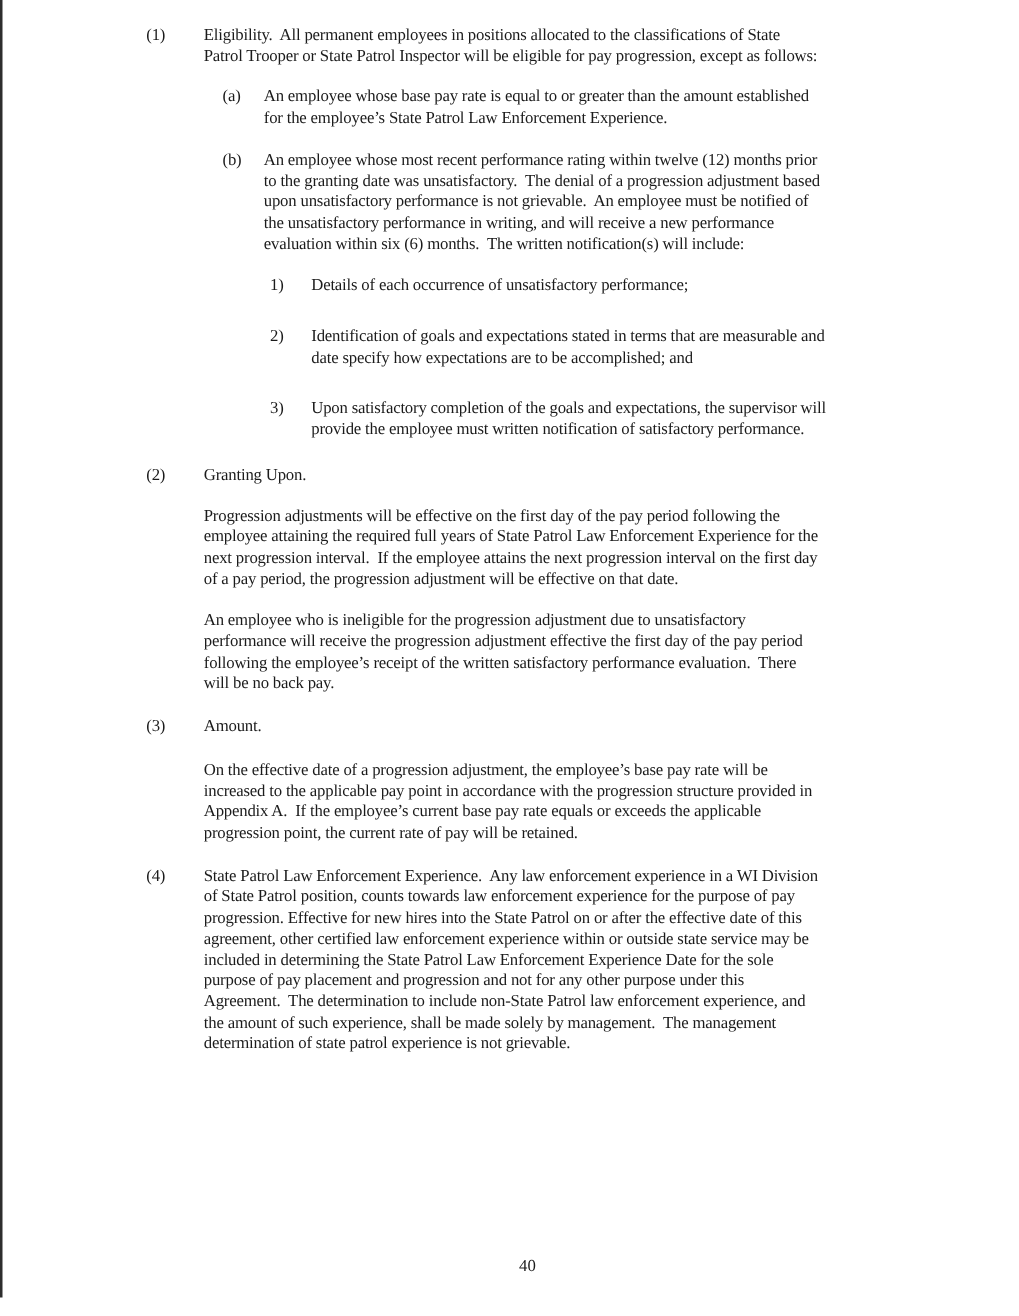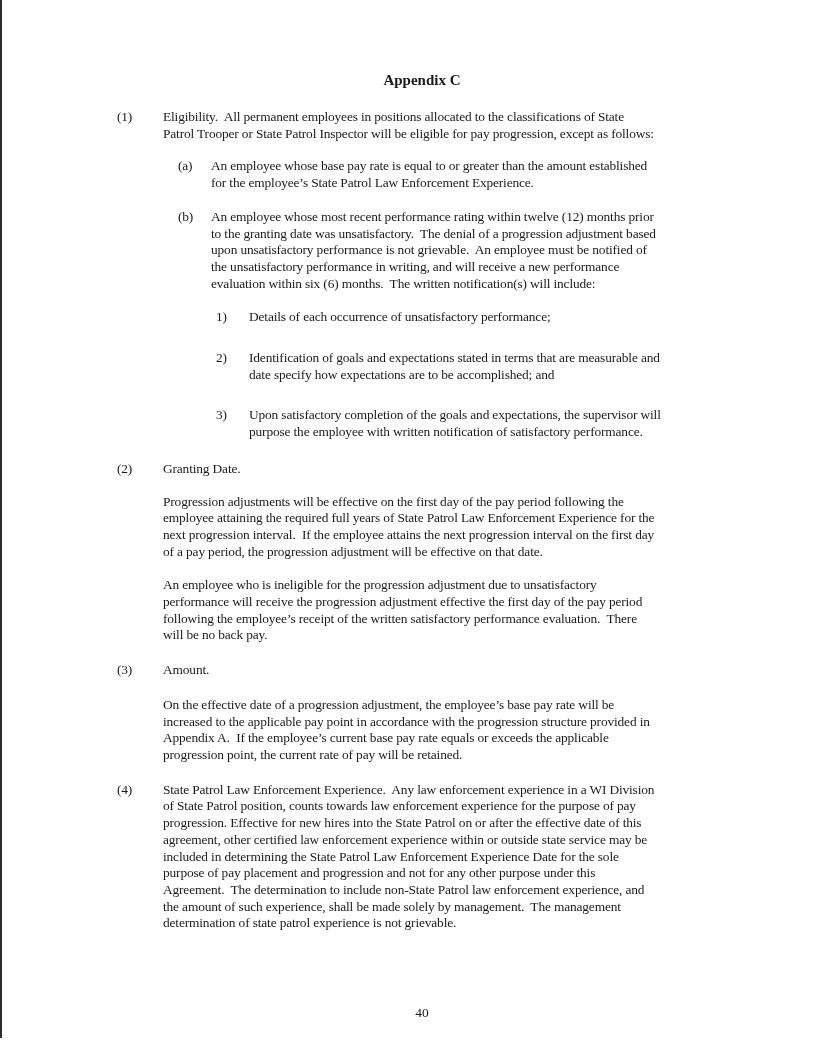--- a/index.html
+++ b/index.html
@@ -64,21 +64,20 @@
     line-height: 16px;
   }
 </style>
 </head>
 <body>
 
 <div class="edge-line"></div>
 
 <div class="content">
 
-  <div class="doc-title">Appendix C</div>
 
   <div class="item l1 mt20">
     <span class="marker">(1)</span>
     <span class="body">Eligibility.  All permanent employees in positions allocated to the classifications of State
 Patrol Trooper or State Patrol Inspector will be eligible for pay progression, except as follows:</span>
   </div>
 
   <div class="item l2 mt16">
     <span class="marker">(a)</span>
     <span class="body">An employee whose base pay rate is equal to or greater than the amount established
@@ -101,26 +100,26 @@
 
   <div class="item l3 mt24">
     <span class="marker">2)</span>
     <span class="body">Identification of goals and expectations stated in terms that are measurable and
 date specify how expectations are to be accomplished; and</span>
   </div>
 
   <div class="item l3 mt24">
     <span class="marker">3)</span>
     <span class="body">Upon satisfactory completion of the goals and expectations, the supervisor will
-purpose the employee with written notification of satisfactory performance.</span>
+provide the employee must written notification of satisfactory performance.</span>
   </div>
 
   <div class="item l1 mt20">
     <span class="marker">(2)</span>
-    <span class="body">Granting Date.</span>
+    <span class="body">Granting Upon.</span>
   </div>
 
   <div class="item para mt16">
     <span class="body">Progression adjustments will be effective on the first day of the pay period following the
 employee attaining the required full years of State Patrol Law Enforcement Experience for the
 next progression interval.  If the employee attains the next progression interval on the first day
 of a pay period, the progression adjustment will be effective on that date.</span>
   </div>
 
   <div class="item para mt17">

